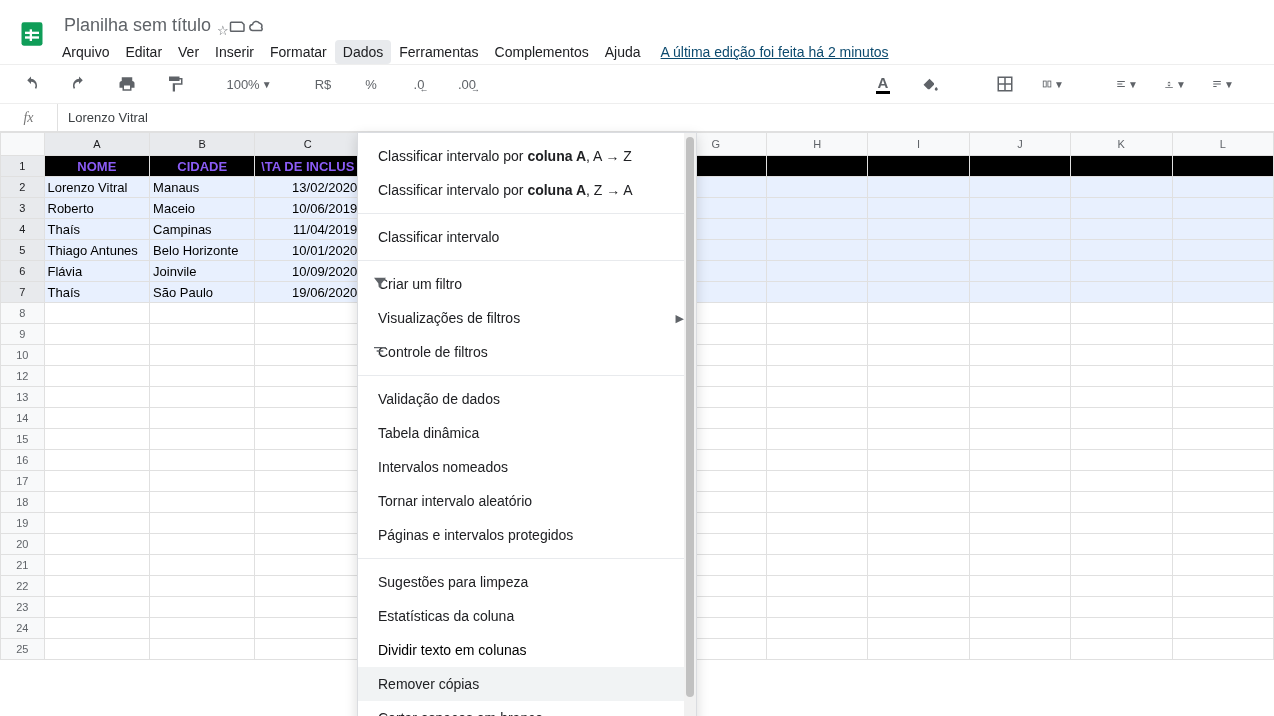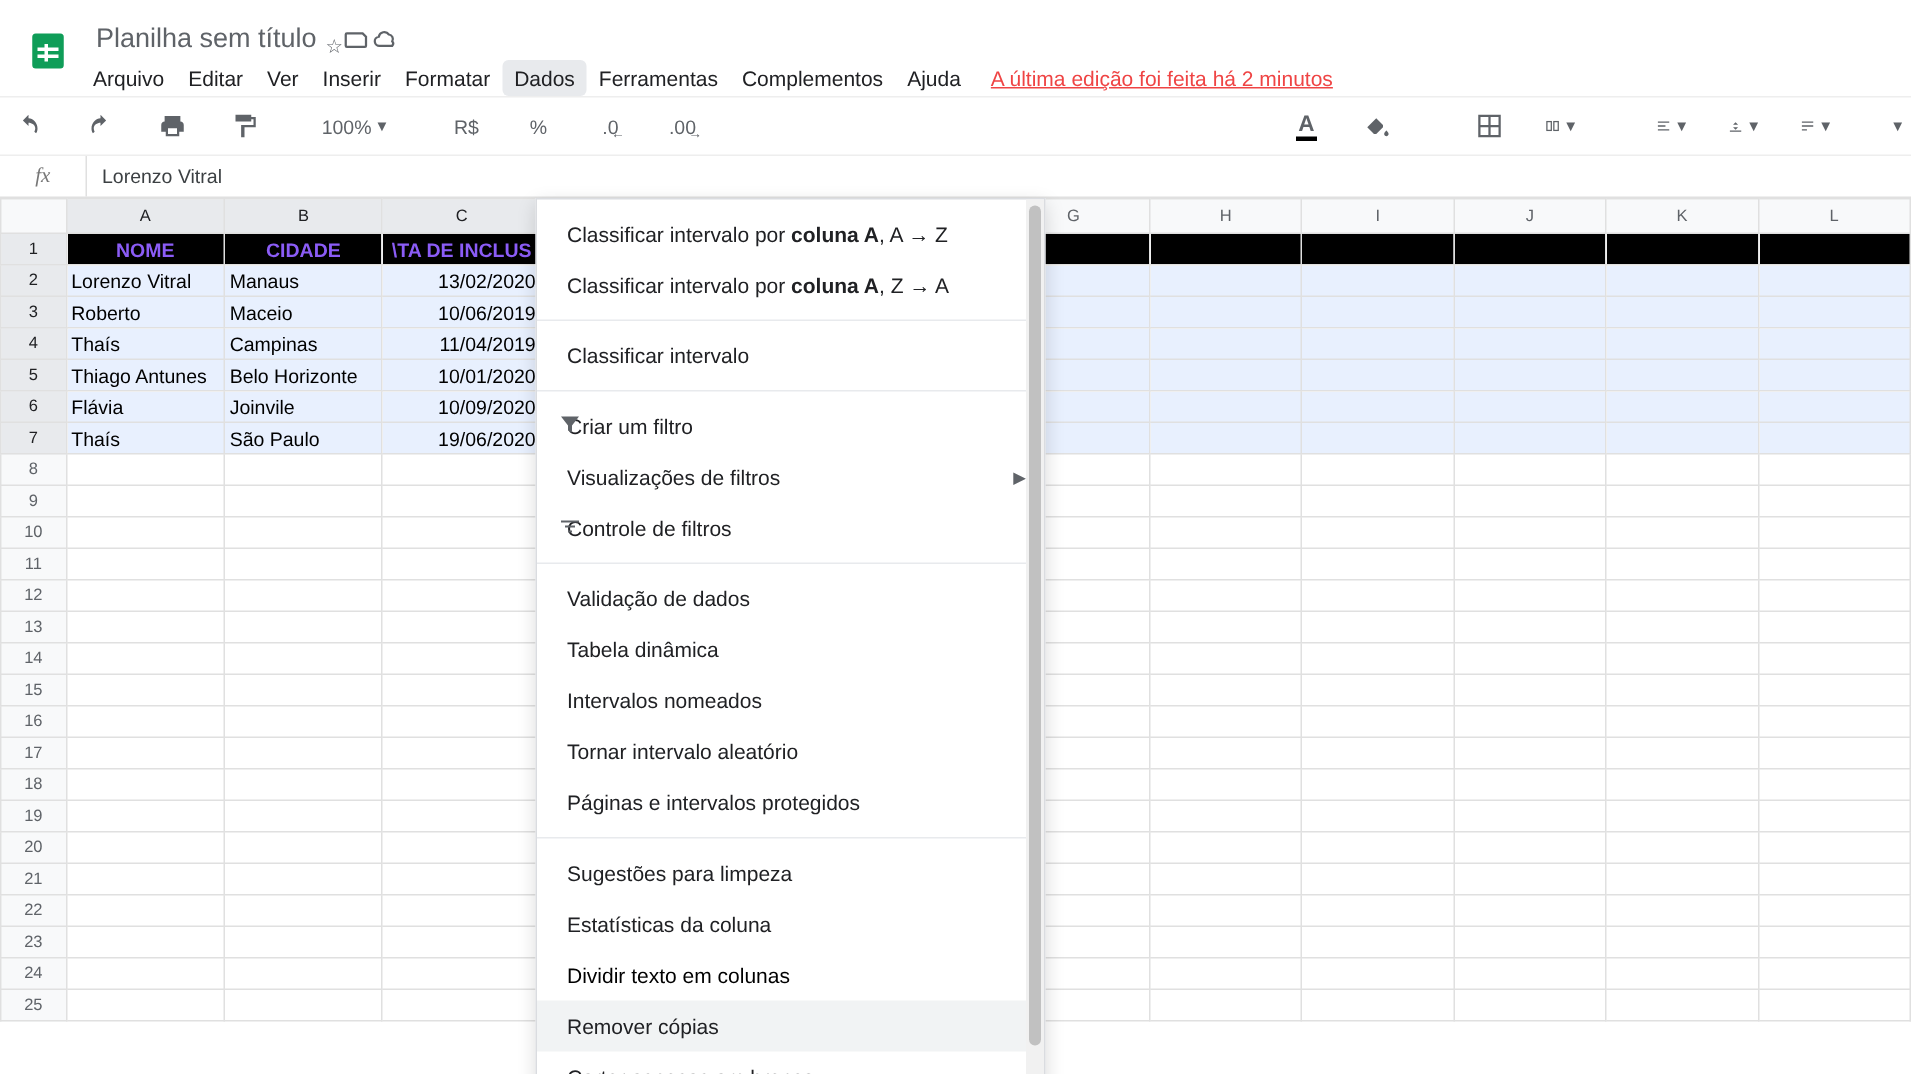--- a/index.html
+++ b/index.html
@@ -7,22 +7,22 @@
 .header{height:64px;padding:8px 16px 0 12px;display:flex;align-items:flex-start}
 .logo{width:40px;height:40px;display:flex;align-items:center;justify-content:center;margin-top:6px}
 .logo svg{width:28px;height:28px}
 .titlebar{display:flex;flex-direction:column}
 .title-row{display:flex;align-items:flex-end;height:30px;padding-left:6px}
 .doc-title{font-size:18px;color:#5f6368;padding:2px 6px}
 .title-icon{color:#5f6368;cursor:pointer}
 .menubar{display:flex;gap:0;padding-left:2px;margin-top:2px}
 .menu-item{padding:4px 8px;font-size:14px;color:#202124;border-radius:4px;cursor:pointer}
 .menu-item.active{background:#e8eaed}
-.edit-info{font-size:14px;text-decoration:underline;color:#ef4444;margin-left:12px;padding:4px 0;align-self:center}
-.toolbar{height:40px;border-top:1px solid #eee;border-bottom:1px solid #eee;display:flex;align-items:center;padding:0 4px;gap:18px}
+.edit-info{font-size:14px;text-decoration:underline;color:#0c4a6e;margin-left:12px;padding:4px 0;align-self:center}
+.toolbar{height:40px;border-top:1px solid #eee;border-bottom:1px solid #eee;display:flex;align-items:center;padding:0 16px;gap:18px}
 .tb-btn{min-width:30px;height:28px;display:flex;align-items:center;justify-content:center;color:#5f6368;border-radius:3px;cursor:pointer;padding:0 4px}
 .tb-sep{width:1px;height:22px;background:#e0e0e0;margin:0 4px}
 .tb-dd{display:flex;align-items:center}
 .dd-caret{font-size:10px;margin-left:2px;color:#5f6368}
 .fx-bar{height:28px;border-bottom:1px solid #e0e0e0;display:flex;align-items:center}
 .fx-label{width:58px;font-style:italic;color:#777;text-align:center;font-family:serif;font-size:14px;border-right:1px solid #e0e0e0;height:100%;display:flex;align-items:center;justify-content:center}
 .fx-value{padding-left:10px;font-size:13px}
 .grid-wrap{position:relative;height:calc(716px - 64px - 40px - 28px)}
 table.grid{border-collapse:collapse;table-layout:fixed}
 .col-header td{background:#f8f9fa;border:1px solid #e0e0e0;height:23px;font-size:11px;color:#5f6368;text-align:center}
@@ -351,35 +351,20 @@
           <td class="cell col-rest"></td>
           <td class="cell col-rest"></td>
           <td class="cell col-rest"></td>
           <td class="cell col-rest"></td>
           <td class="cell col-rest"></td>
           <td class="cell col-rest"></td>
           <td class="cell col-rest"></td>
         </tr>
         <tr class="">
           <td class="row-h">10</td>
-          <td class="cell col-A"></td>
-          <td class="cell col-B"></td>
-          <td class="cell col-C right"></td>
-          <td class="cell col-rest"></td>
-          <td class="cell col-rest"></td>
-          <td class="cell col-rest"></td>
-          <td class="cell col-rest"></td>
-          <td class="cell col-rest"></td>
-          <td class="cell col-rest"></td>
-          <td class="cell col-rest"></td>
-          <td class="cell col-rest"></td>
-          <td class="cell col-rest"></td>
-        </tr>
-        <tr class="">
-          <td class="row-h">11</td>
           <td class="cell col-A"></td>
           <td class="cell col-B"></td>
           <td class="cell col-C right"></td>
           <td class="cell col-rest"></td>
           <td class="cell col-rest"></td>
           <td class="cell col-rest"></td>
           <td class="cell col-rest"></td>
           <td class="cell col-rest"></td>
           <td class="cell col-rest"></td>
           <td class="cell col-rest"></td>

